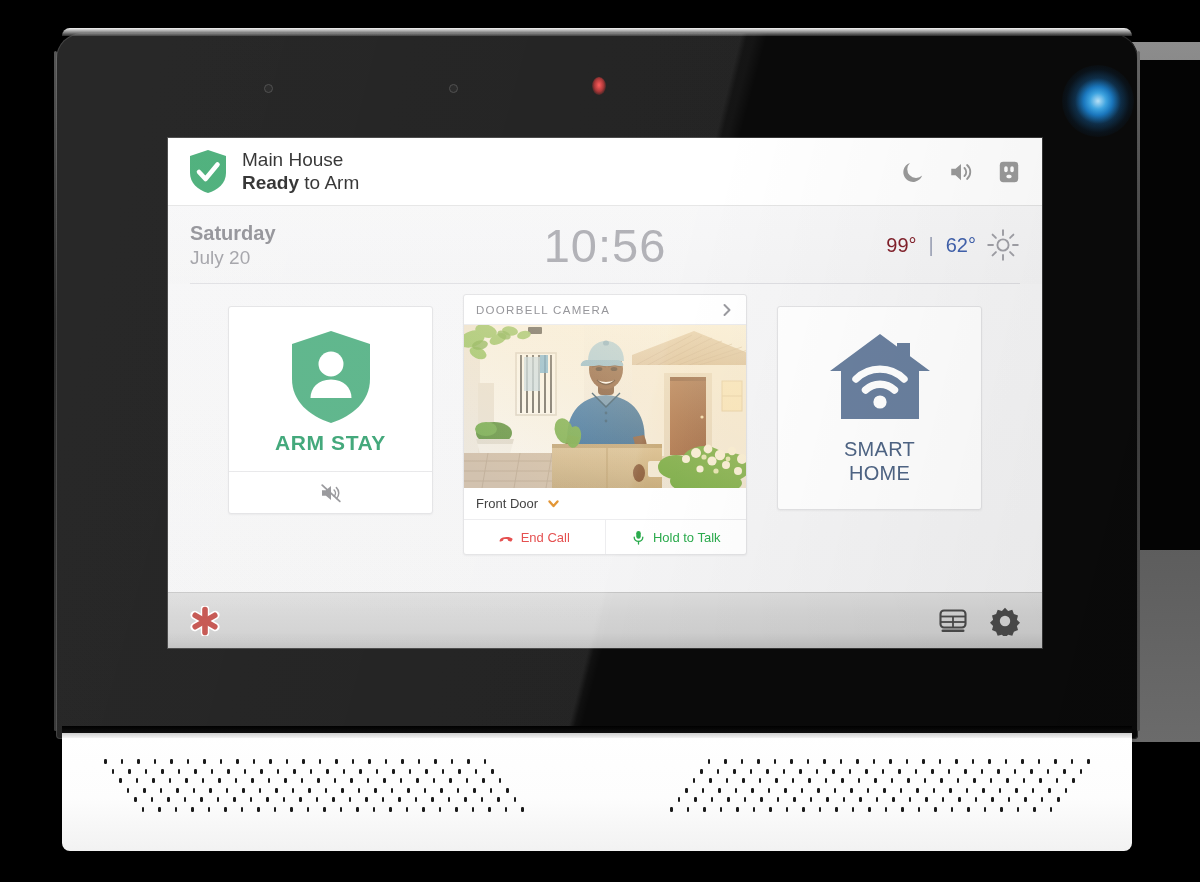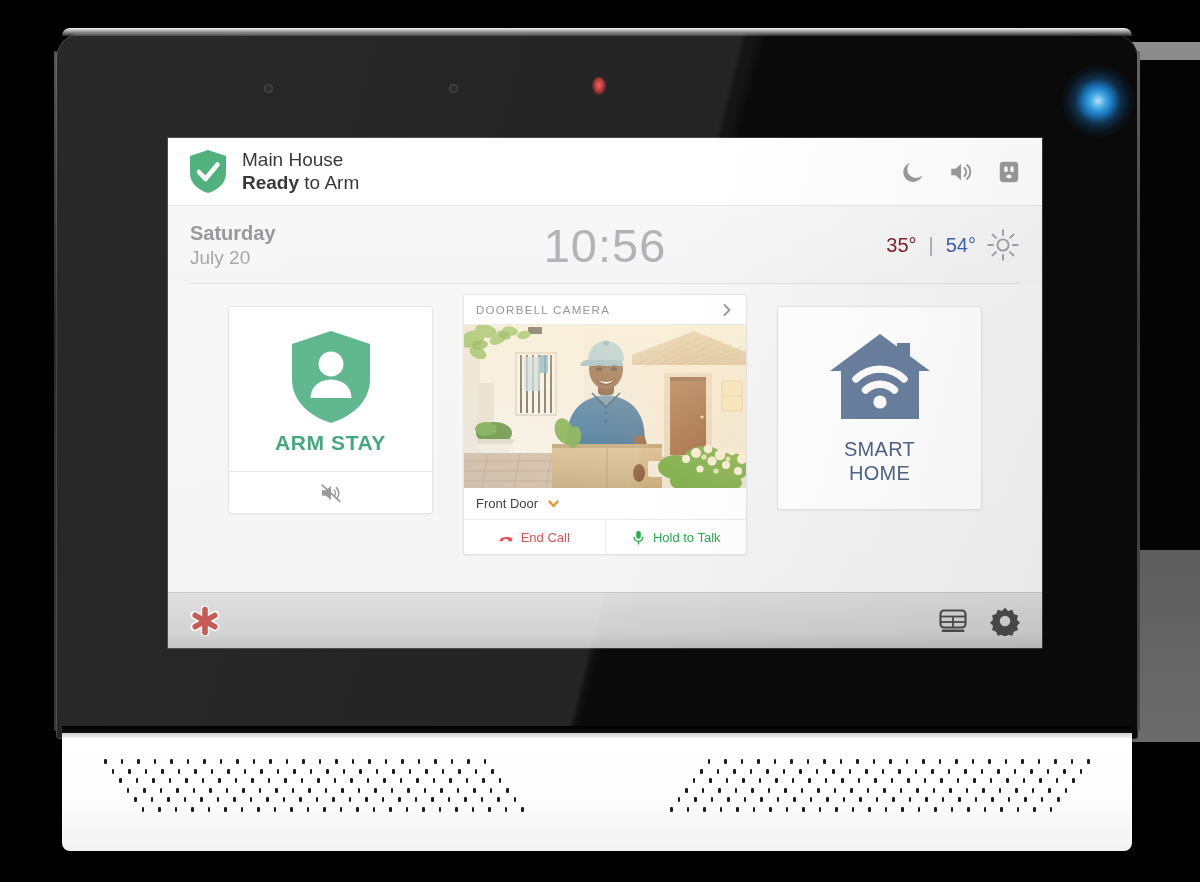--- a/index.html
+++ b/index.html
@@ -266,23 +266,23 @@
         </div>
       </div>
 
       <div class="dt-bar">
         <div class="dt-left">
           <div class="dt-day">Saturday</div>
           <div class="dt-date">July 20</div>
         </div>
         <div class="dt-clock">10:56</div>
         <div class="dt-right">
-          <span class="temp-hi">35°</span>
+          <span class="temp-hi">99°</span>
           <span class="temp-sep">|</span>
-          <span class="temp-lo">54°</span>
+          <span class="temp-lo">62°</span>
           <svg class="sun-ico" viewBox="0 0 34 34">
             <circle cx="17" cy="17" r="5.6" fill="none" stroke="#9b9ba1" stroke-width="1.9"></circle>
             <g stroke="#9b9ba1" stroke-width="1.9" stroke-linecap="round">
               <line x1="17" y1="2.2" x2="17" y2="7"></line>
               <line x1="17" y1="27" x2="17" y2="31.8"></line>
               <line x1="2.2" y1="17" x2="7" y2="17"></line>
               <line x1="27" y1="17" x2="31.8" y2="17"></line>
               <line x1="6.6" y1="6.6" x2="9.9" y2="9.9"></line>
               <line x1="24.1" y1="24.1" x2="27.4" y2="27.4"></line>
               <line x1="6.6" y1="27.4" x2="9.9" y2="24.1"></line>

